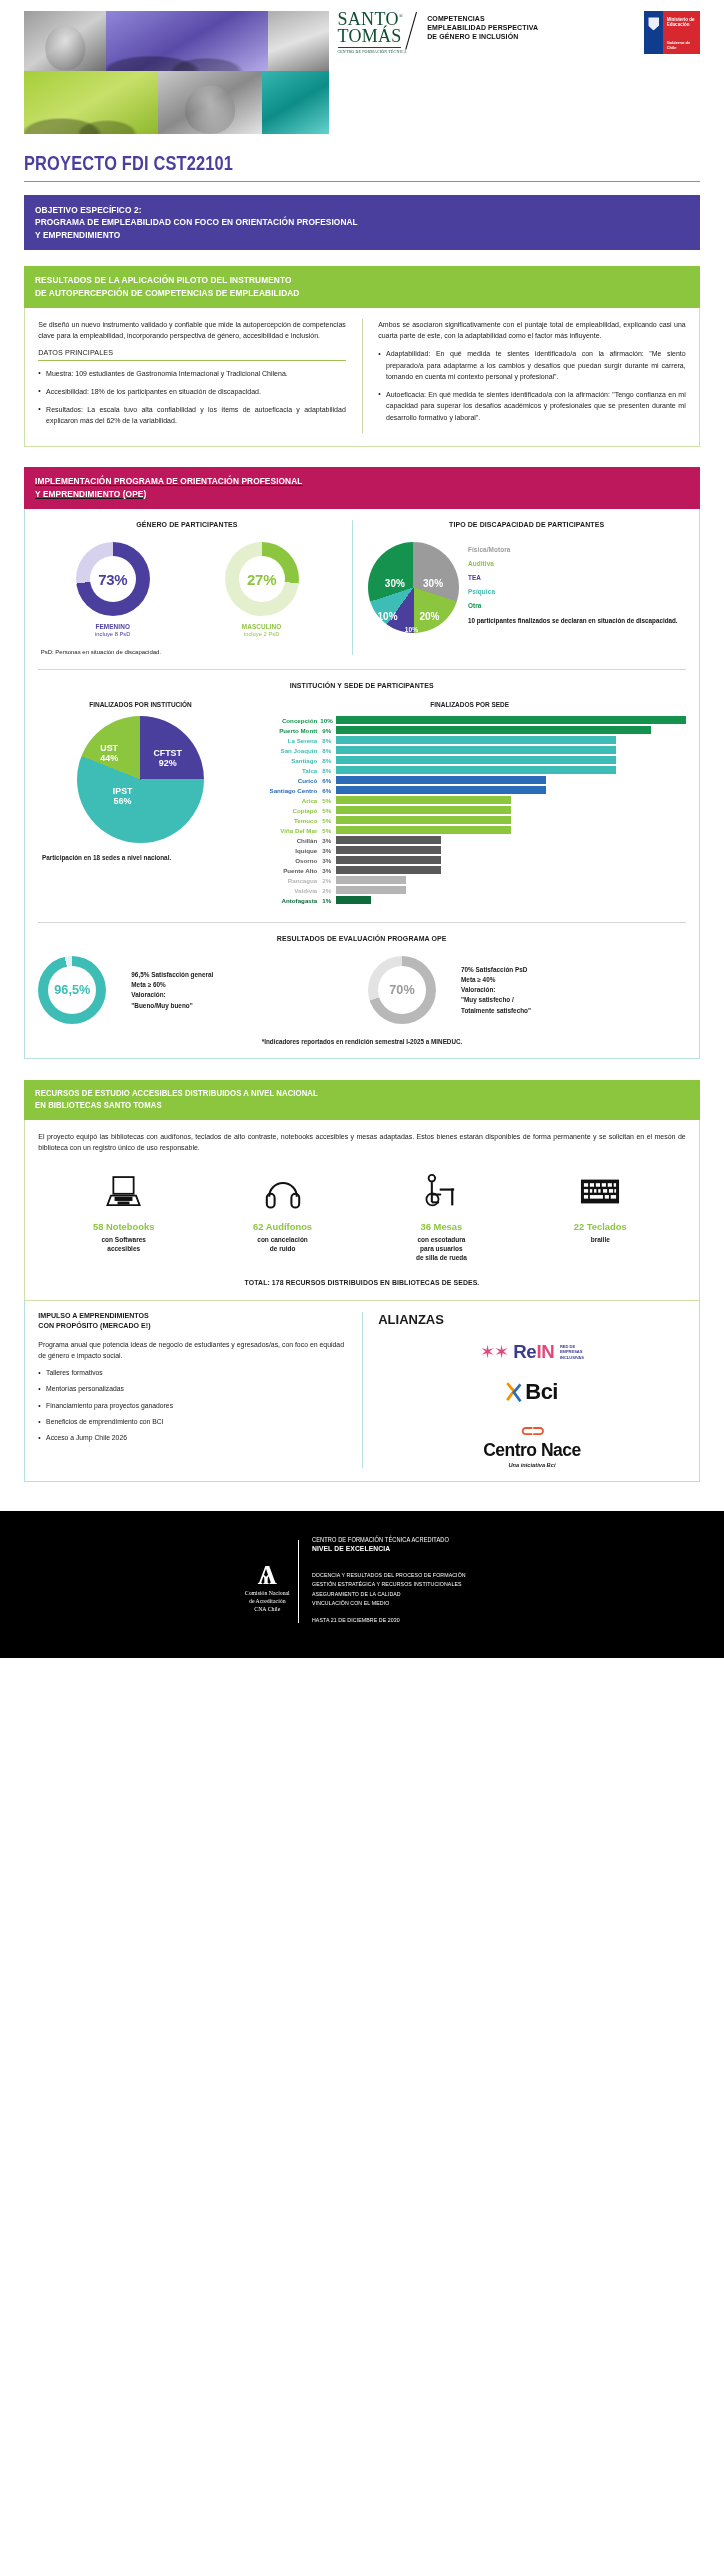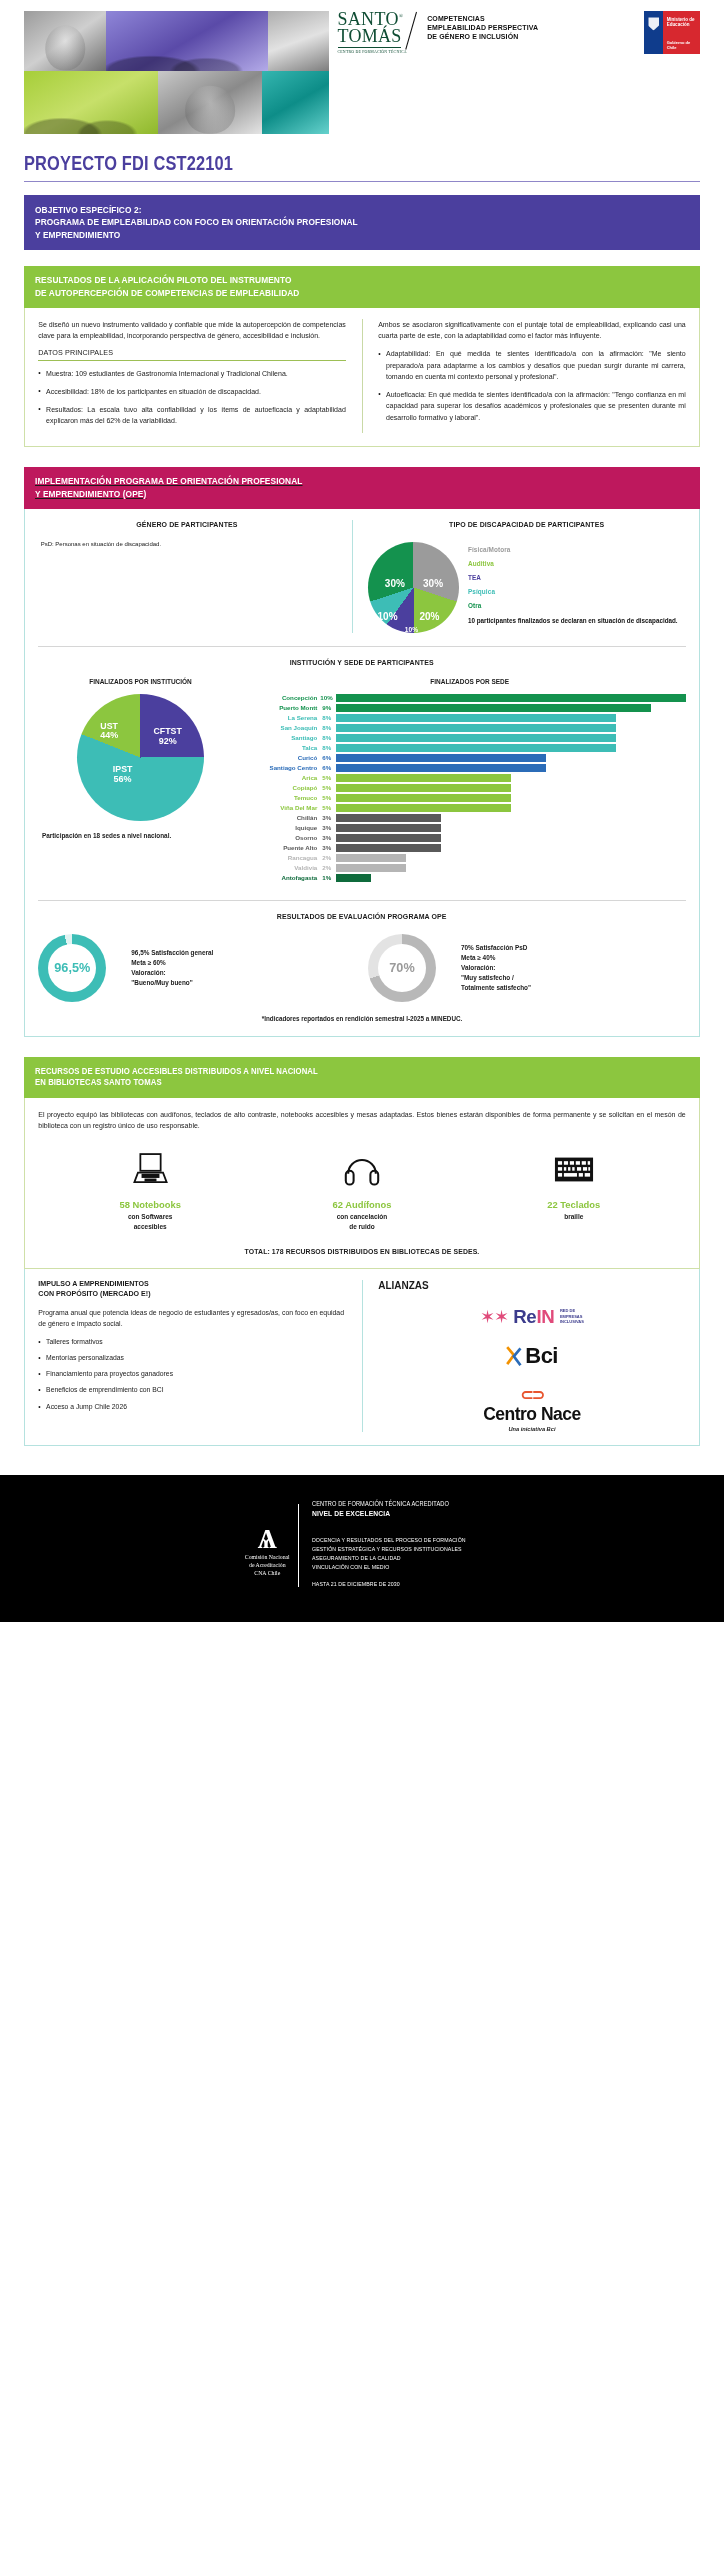--- a/index.html
+++ b/index.html
@@ -204,21 +204,21 @@
   .res-num{ font-size:9.4px; font-weight:bold; color:#8cc63f; margin-top:7.2px; }
   .res-desc{ font-size:6.5px; font-weight:bold; line-height:1.42; margin-top:2.4px; }
   .res-total{ text-align:center; font-size:6.9px; font-weight:bold; margin-top:17px; letter-spacing:0.1px; }
 
   
   .inn-title{ font-size:7.1px; font-weight:bold; line-height:1.4; margin-bottom:7.2px; }
   .inn-p{ font-size:6.9px; line-height:1.6; margin-bottom:7.2px; }
   ul.inn-list{ list-style:none; }
   ul.inn-list li{ font-size:6.8px; line-height:1.6; margin-bottom:5.4px; padding-left:7.8px; position:relative; }
   ul.inn-list li::before{ content:"•"; position:absolute; left:0; }
-  .ali-title{ font-size:10px; font-weight:bold; margin-bottom:12px; }
+  .ali-title{ font-size:13px; font-weight:bold; margin-bottom:12px; }
   .ali-logos{ display:flex; flex-direction:column; align-items:center; gap:15.7px; padding-top:2.4px; }
 
   .rein{ display:flex; align-items:center; gap:5.4px; }
   .rein-mark{ font-size:18px; color:#e04a7a; line-height:1; letter-spacing:-1.2px; }
   .rein-word{ font-size:18.7px; font-weight:bold; color:#3b3b8c; letter-spacing:-0.3px; }
   .rein-word i{ font-style:normal; color:#e04a7a; }
   .rein-tag{ font-size:4px; color:#3b3b8c; font-weight:bold; line-height:1.35; }
 
   .bci{ display:flex; align-items:center; gap:3.6px; }
   .bci-mark{ width:15.7px; height:20.5px; position:relative; }
@@ -345,20 +345,40 @@
     <div class="banner-line">IMPLEMENTACIÓN PROGRAMA DE ORIENTACIÓN PROFESIONAL</div>
     <div class="banner-line">Y EMPRENDIMIENTO (OPE)</div>
   </div>
 
   <div class="card teal">
     <div class="card-body">
 
       <div class="two-col">
         <div class="col" style="flex:0 0 46%">
           <div class="chart-title">GÉNERO DE PARTICIPANTES</div>
+          <div class="donut-row">
+            <div class="donut-unit">
+              <div class="donut" style="background:conic-gradient(#4b3f9e 0 73%, #d6d2ee 73% 100%)">
+                <div class="hole">
+                    <span class="d-fem-val">73%</span>
+                  </div>
+              </div>
+              <div class="d-cap fem">FEMENINO</div>
+              <div class="d-sub fem">incluye 8 PsD</div>
+            </div>
+            <div class="donut-unit">
+              <div class="donut" style="background:conic-gradient(#8cc63f 0 27%, #e4f0cd 27% 100%)">
+                <div class="hole">
+                    <span class="d-mas-val">27%</span>
+                  </div>
+              </div>
+              <div class="d-cap mas">MASCULINO</div>
+              <div class="d-sub mas">incluye 2 PsD</div>
+            </div>
+          </div>
           <div class="psd-note">PsD: Personas en situación de discapacidad.</div>
         </div>
 
         <div class="col divider-teal">
           <div class="chart-title">TIPO DE DISCAPACIDAD DE PARTICIPANTES</div>
           <div class="pie-area">
             <div class="pie" style="background:conic-gradient(#9b9b9b 0 30%, #8cc63f 30% 50%, #4b3f9e 50% 60%, #3dbdb6 60% 70%, #14924e 70% 100%)">
               <span class="pie-lbl" style="left:60%; top:40%">30%</span>
               <span class="pie-lbl" style="left:56%; top:76%">20%</span>
               <span class="pie-lbl" style="left:40%; top:92%; font-size:6.6px">10%</span>
@@ -625,20 +645,35 @@
             <svg width="36" height="34" viewBox="0 0 60 56" aria-hidden="true">
               <path d="M7 36 A23 23 0 0 1 53 36" fill="none" stroke="#111" stroke-width="3.4"></path>
               <rect x="3" y="31" width="13" height="23" rx="6.5" fill="none" stroke="#111" stroke-width="3.4"></rect>
               <rect x="44" y="31" width="13" height="23" rx="6.5" fill="none" stroke="#111" stroke-width="3.4"></rect>
             </svg>
           </div>
           <div class="res-num">62 Audífonos</div>
           <div class="res-desc">con cancelación<br>de ruido</div>
         </div>
 
+        <div class="res-unit">
+          <div class="res-icon">
+            <svg width="35" height="35" viewBox="0 0 58 58" aria-hidden="true">
+              <circle cx="13" cy="7" r="5.4" fill="none" stroke="#111" stroke-width="3"></circle>
+              <path d="M13 15 L13 34 L27 34" fill="none" stroke="#111" stroke-width="3.4" stroke-linecap="round"></path>
+              <path d="M13 34 L13 47" fill="none" stroke="#111" stroke-width="3.4"></path>
+              <path d="M13 47 L25 47" fill="none" stroke="#111" stroke-width="3.4"></path>
+              <circle cx="14" cy="42" r="10" fill="none" stroke="#111" stroke-width="3"></circle>
+              <rect x="26" y="24" width="24" height="3.6" fill="#111"></rect>
+              <rect x="45" y="24" width="3.6" height="28" fill="#111"></rect>
+            </svg>
+          </div>
+          <div class="res-num">36 Mesas</div>
+          <div class="res-desc">con escotadura<br>para usuarios<br>de silla de rueda</div>
+        </div>
 
         <div class="res-unit">
           <div class="res-icon">
             <svg width="40" height="25" viewBox="0 0 66 42" aria-hidden="true">
               <rect x="1" y="1" width="64" height="40" fill="#111"></rect>
               <g fill="#fff">
                 <rect x="6" y="7" width="7" height="6"></rect>
                   <rect x="16" y="7" width="7" height="6"></rect>
                 <rect x="26" y="7" width="7" height="6"></rect>
                   <rect x="36" y="7" width="7" height="6"></rect>

